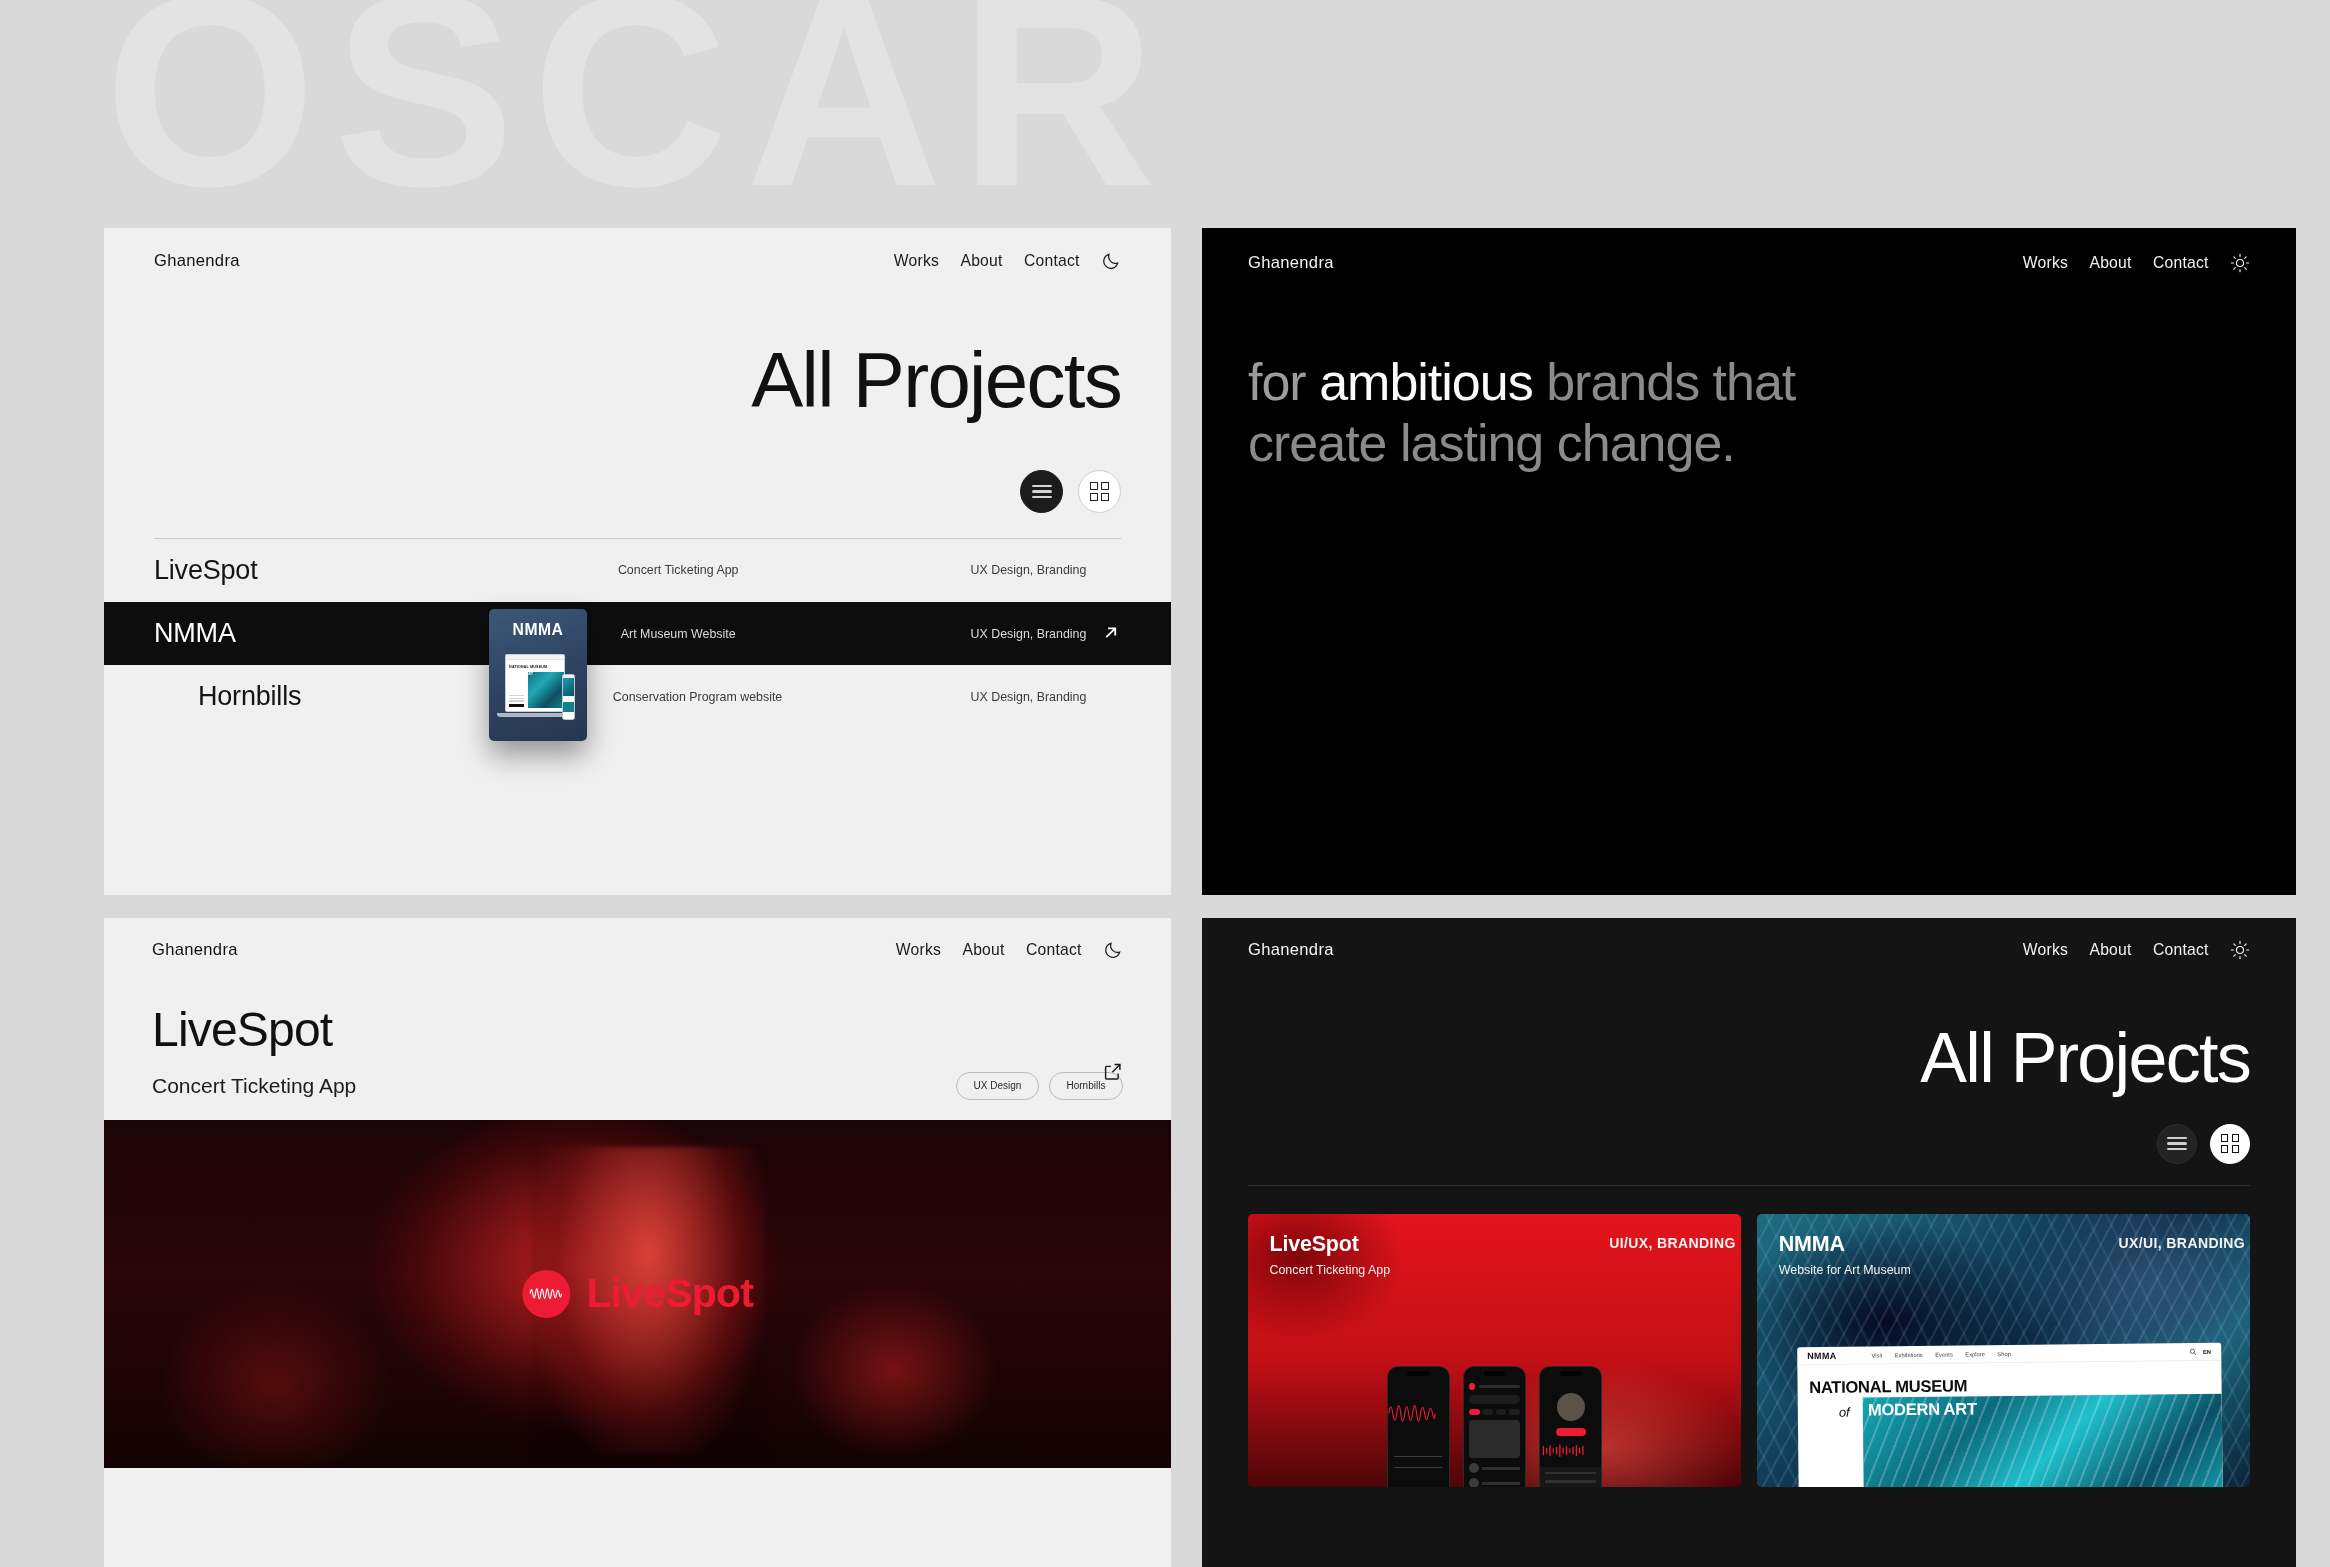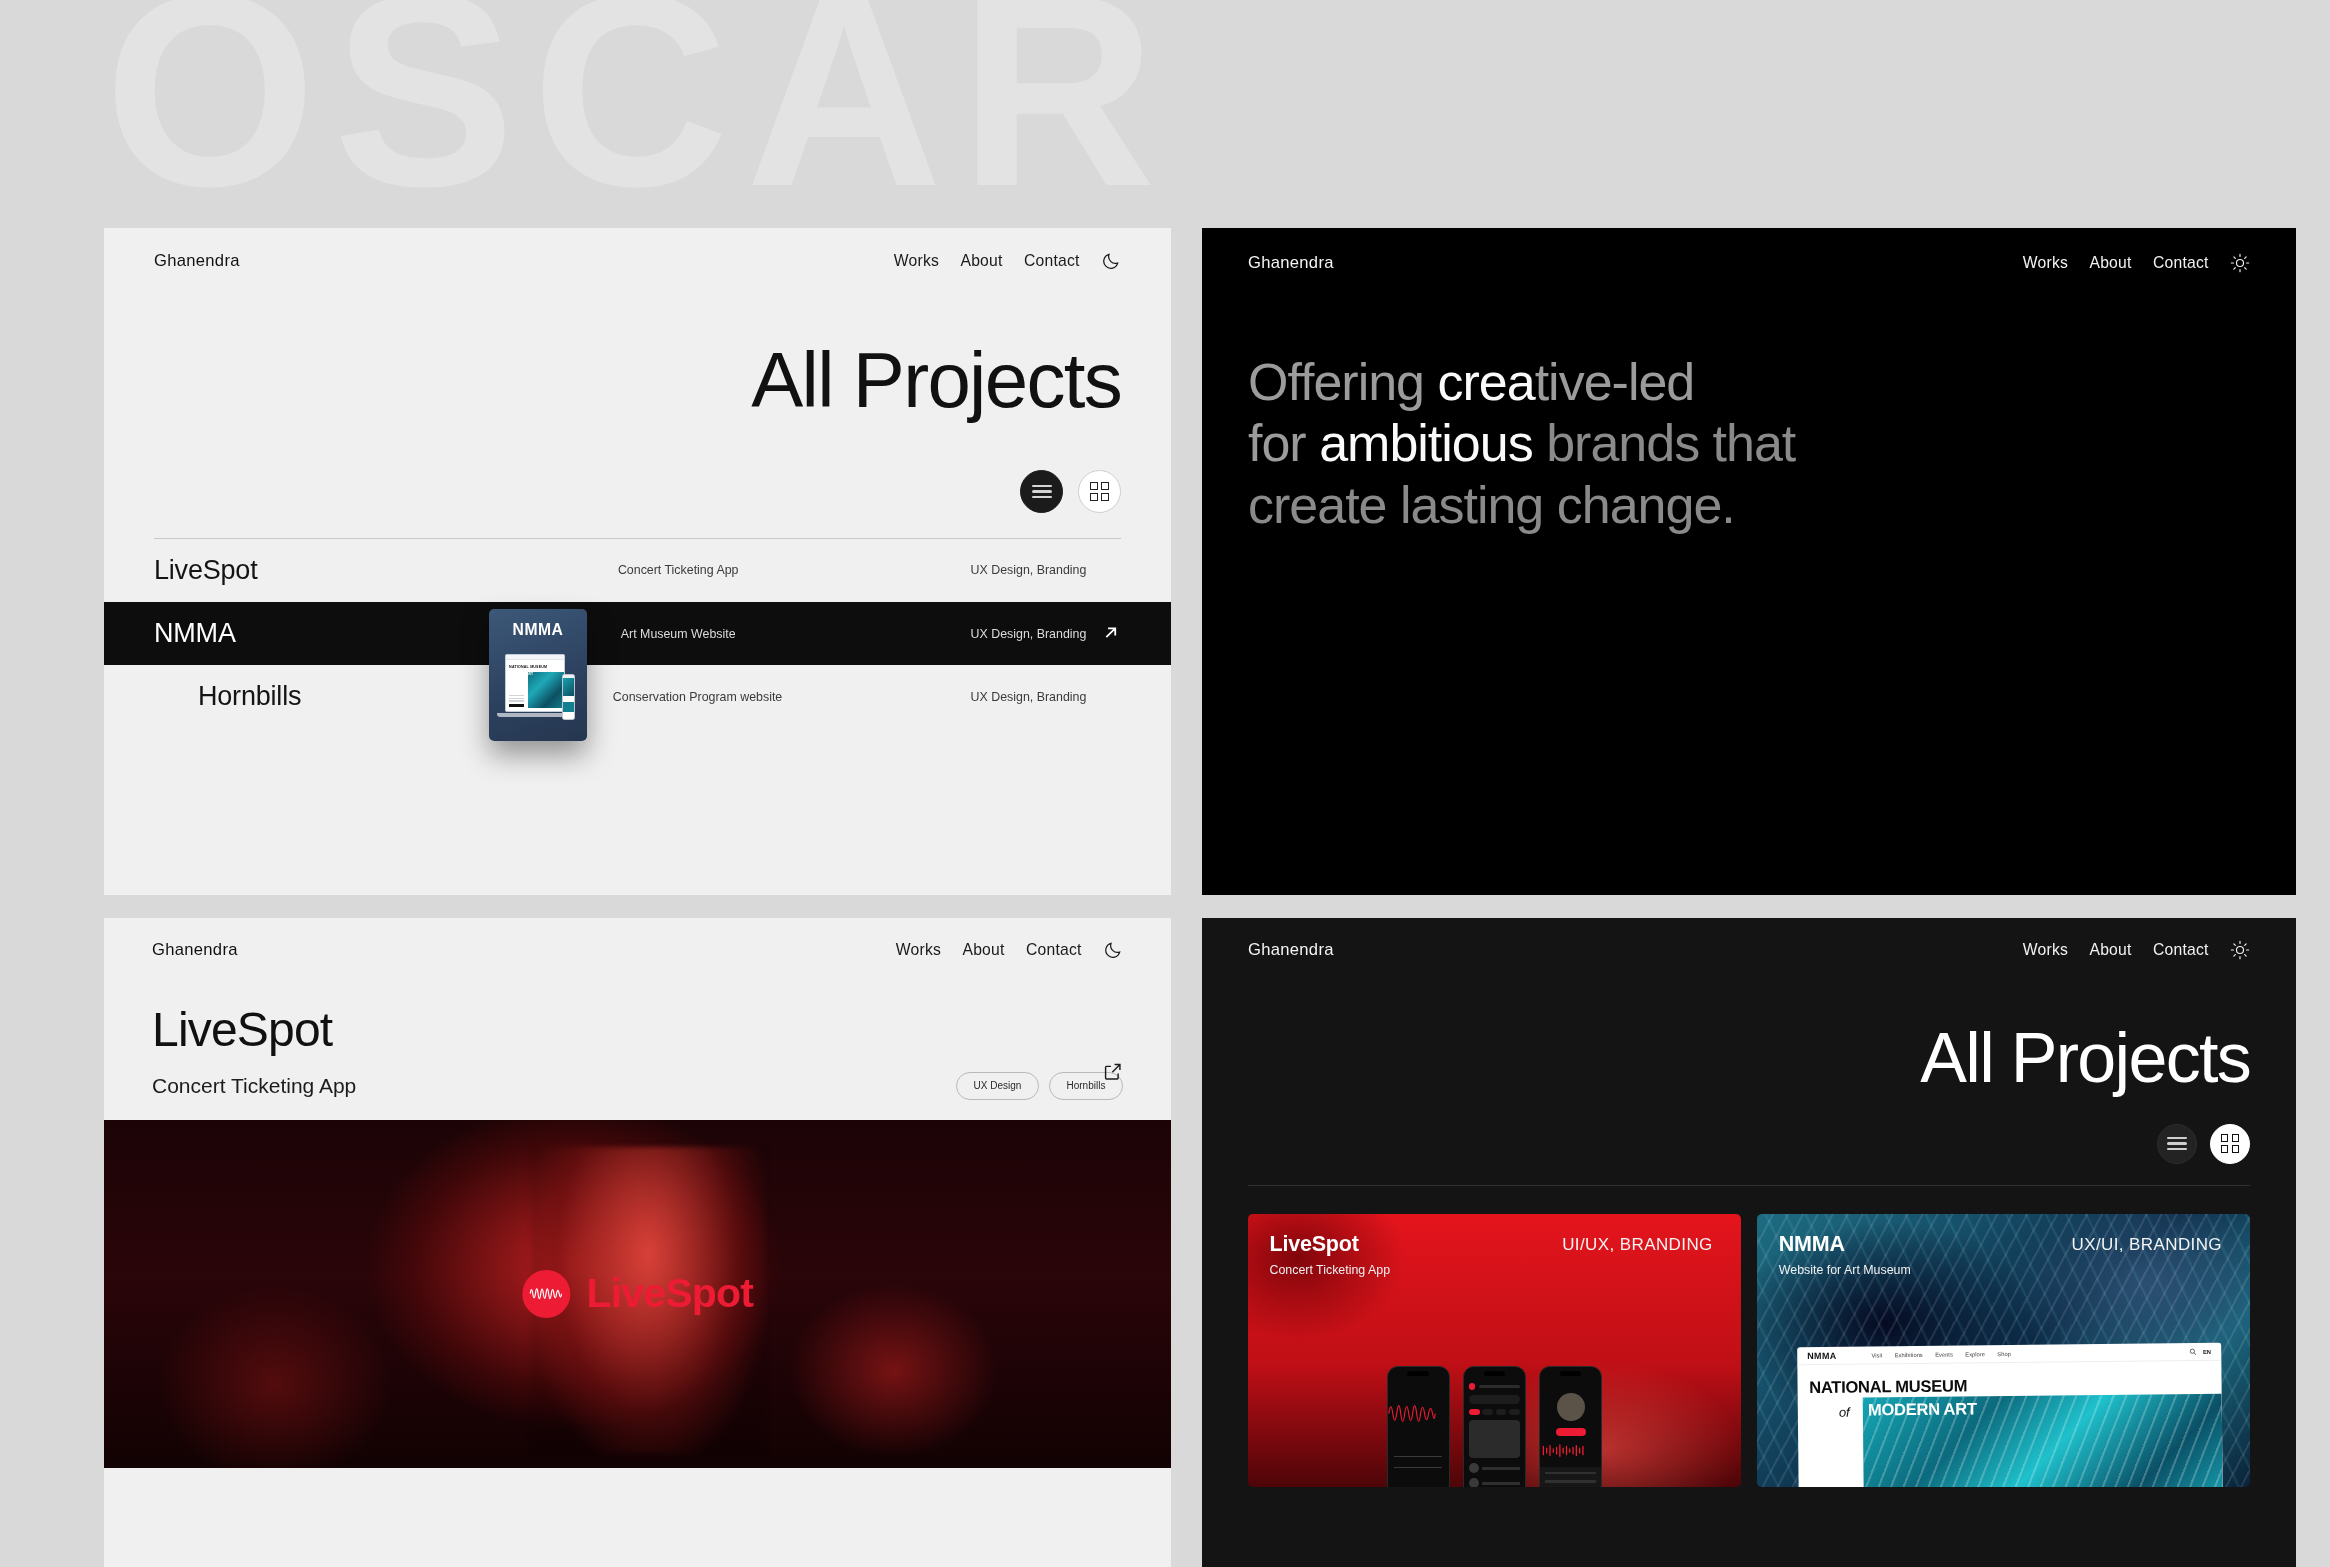--- a/index.html
+++ b/index.html
@@ -202,21 +202,21 @@
   .card-blue:before{
     content:"";position:absolute;inset:0;
     background:
       repeating-linear-gradient(118deg, rgba(255,255,255,.10) 0px, rgba(255,255,255,.10) 1.7px, rgba(255,255,255,0) 2.5px, rgba(255,255,255,0) 13.2px),
       repeating-linear-gradient(64deg, rgba(120,200,215,.10) 0px, rgba(120,200,215,.10) 1.7px, rgba(0,0,0,0) 3.3px, rgba(0,0,0,0) 18px);
     mix-blend-mode:screen;
   }
   .card-hd{position:absolute;left:21.5px;top:18px;z-index:5;}
   .card-ttl{font-size:21.5px;font-weight:700;color:#fff;letter-spacing:-0.2px;}
   .card-sub{font-size:12.4px;color:#f0f0f0;margin-top:6.6px;}
-  .card-tag{position:absolute;right:28px;top:21.5px;font-size:17px;color:#f3f3f3;letter-spacing:0.4px;z-index:5;}
+  .card-tag{position:absolute;right:5px;top:21.5px;font-size:14px;color:#f3f3f3;letter-spacing:0.4px;z-index:5;font-weight:bold;}
 
   
   .phones{position:absolute;left:0;right:0;bottom:-21.5px;display:flex;justify-content:center;gap:13.2px;z-index:4;}
   .phone{
     width:63px;height:142px;background:#0c0c0c;border:1.7px solid #2a2a2a;
     border-radius:10.8px;overflow:hidden;position:relative;
   }
   .phone .notch{width:21.5px;height:5px;background:#000;border-radius:5px;margin:4.1px auto 0;}
   .ph-wave{margin:20px auto 0;width:48px;height:35px;}
   .ph-lines{margin:21.5px 6.6px 0;}
@@ -382,21 +382,20 @@
               <circle cx="12" cy="12" r="4.2" fill="none" stroke="#f2f2f2" stroke-width="1.4"></circle>
               <g stroke="#f2f2f2" stroke-width="1.4" stroke-linecap="round">
                 <path d="M12 1.6v2.6M12 19.8v2.6M22.4 12h-2.6M4.2 12H1.6M19.4 4.6l-1.8 1.8M6.4 17.6l-1.8 1.8M19.4 19.4l-1.8-1.8M6.4 6.4 4.6 4.6"></path>
               </g>
             </svg>
           </span>
         </div>
       </div>
 
       <div class="hero-txt">
-        <div><span class="g">Offering </span><span class="w">crea</span><span class="g">tive-led</span></div>
         <div><span class="g">for </span><span class="w">ambitious </span><span class="g2">brands that</span></div>
         <div><span class="g2">create lasting change.</span></div>
       </div>
     </div>
   </div>
 
   <div class="panel p-light" id="panel-detail">
     <div class="pd-head">
       <div class="site-head">
         <div class="brand dark">Ghanendra</div>

